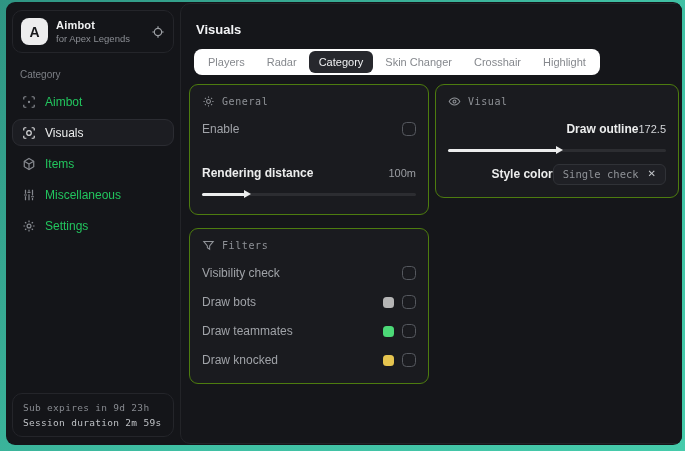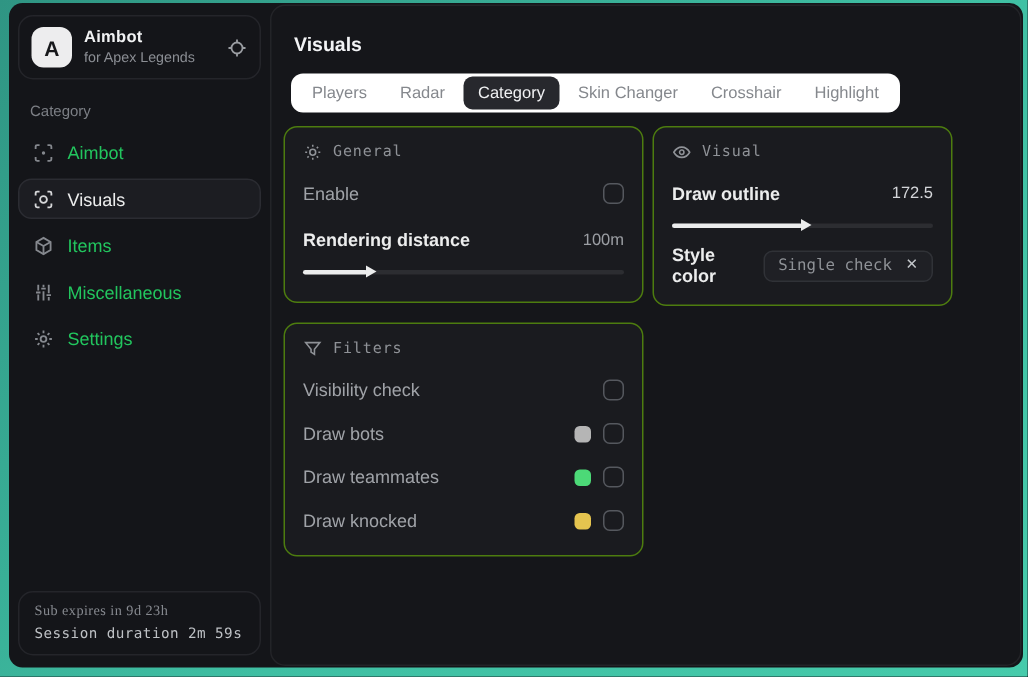--- a/index.html
+++ b/index.html
@@ -22,37 +22,37 @@
   .target-btn { color:#9a9da2; display:flex; align-items:center; }
   .cat-label { color:#7c7f85; font-size:10px; margin:16px 10px 8px 10px; }
   .nav { display:flex; flex-direction:column; gap:4px; }
   .nav-item { display:flex; align-items:center; gap:9px; height:27px; padding:0 9px; margin:0 2px;
     border:1px solid transparent; border-radius:9px; color:#22c55e; font-size:12px; cursor:pointer; }
   .nav-item .nicon { display:flex; align-items:center; color:#85888e; }
   .nav-item.active { background:#1c1d22; border-color:#2b2c32; color:#eceded; }
   .nav-item.active .nicon { color:#d7d8da; }
   .sb-footer { margin-top:auto; border:1px solid #24252a; border-radius:10px; padding:8px 10px; margin-left:2px; margin-right:2px; }
   .mono { font-family:"DejaVu Sans Mono", monospace; }
-  .exp-line1 { color:#86898f; font-size:9.5px; letter-spacing:.3px;font-family:Liberation Serif, serif; }
+  .exp-line1 { color:#86898f; font-size:9.5px; letter-spacing:.3px; }
   .exp-line2 { color:#bec1c5; font-size:9.5px; margin-top:4px; letter-spacing:.3px; }
 
   
   .main { flex:1; border:1px solid #232428; border-radius:10px; margin:1px 1px 1px 0;
     background:#15161a; padding:10px 8px; display:flex; flex-direction:column; }
   .page-title { color:#f2f3f5; font-size:13px; font-weight:bold; margin:8px 0 12px 7px; }
   .tabstrip { display:inline-flex; align-self:flex-start; align-items:center; background:#ffffff;
     border-radius:8px; height:26px; padding:2px 4px; margin-left:5px; gap:2px; }
   .tab { color:#85888d; font-size:11px; padding:0 10px; height:22px; display:flex; align-items:center;
     border-radius:6px; cursor:pointer; white-space:nowrap; }
   .tab.active { background:#27282d; color:#f0f1f3; }
 
   .content { display:flex; gap:6px; margin-top:9px; align-items:flex-start; }
   .col { display:flex; flex-direction:column; gap:13px; }
   .col-left { width:240px; }
-  .col-right { width:200px; }
+  .col-right { width:244px;text-align:right; }
   .panel { background:#1a1b1f; border:1px solid #4d7c0f; border-radius:9px; padding:10px 12px 12px 12px; }
   .panel-h { display:flex; align-items:center; gap:7px; color:#8f9297; margin-bottom:10px; }
   .panel-h .ph-label { font-family:"DejaVu Sans Mono", monospace; font-size:10px; letter-spacing:.6px; }
   .row { display:flex; align-items:center; min-height:22px; margin-top:7px; }
   .row-label { color:#a0a3a8; font-size:12px; flex:1; }
   .row-label.strong { color:#eceded; font-weight:bold; }
   .row-value { color:#9b9ea3; font-size:11px; }
   .row-value.bright { color:#d4d6d9; }
   .checkbox { width:14px; height:14px; border:1.6px solid #55585e; border-radius:4.5px; background:transparent; cursor:pointer; }
   .swatch { width:11px; height:11px; border-radius:3.5px; margin-right:8px; }
@@ -166,21 +166,21 @@
                   <circle cx="8" cy="8" r="2.4"></circle>
                   <path d="M8 1.8v1.6M8 12.6v1.6M1.8 8h1.6M12.6 8h1.6M3.6 3.6l1.1 1.1M11.3 11.3l1.1 1.1M12.4 3.6l-1.1 1.1M4.7 11.3l-1.1 1.1"></path>
                 </svg>
               </span>
               <span class="ph-label">General</span>
             </div>
             <div class="row">
               <span class="row-label">Enable</span>
               <span class="checkbox"></span>
             </div>
-            <div class="row" style="margin-top:9px">
+            <div class="row" style="margin-top:22px">
               <span class="row-label strong">Rendering distance</span>
               <span class="row-value">100m</span>
             </div>
             <div class="slider">
               <div class="track"></div>
               <div class="fill" style="width: 20%;"></div>
             </div>
           </div>
 
           <div class="panel">

